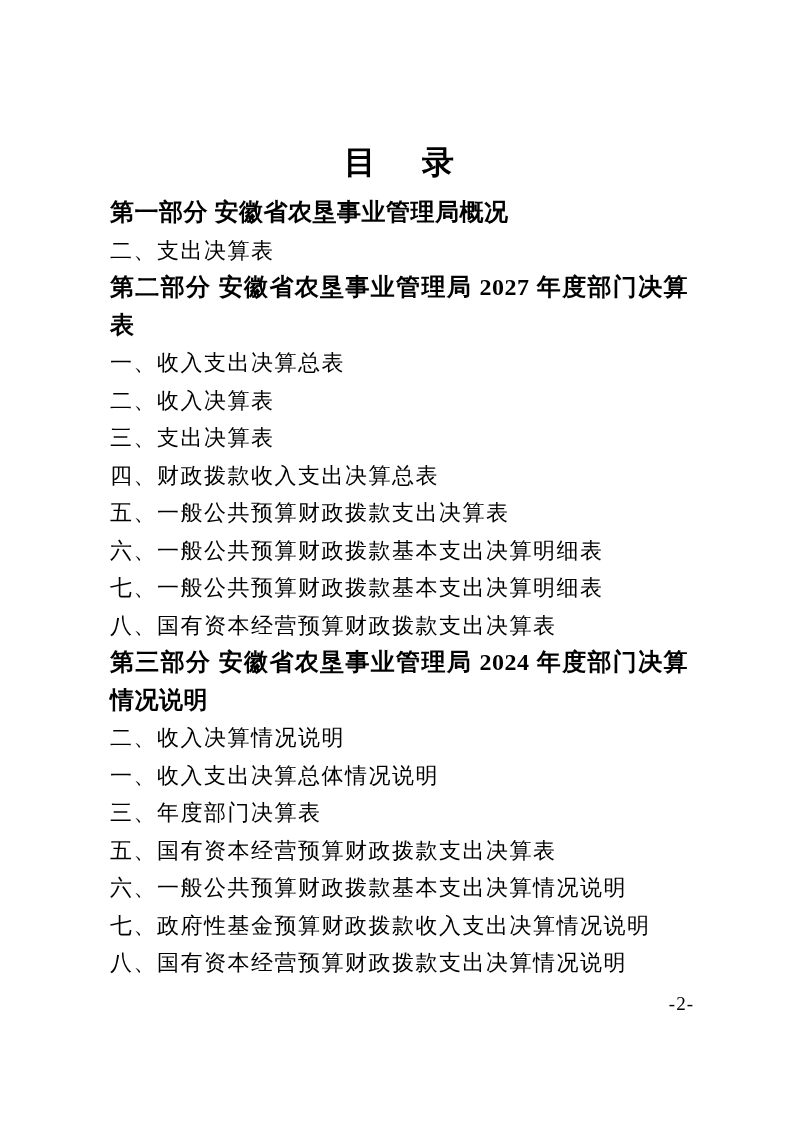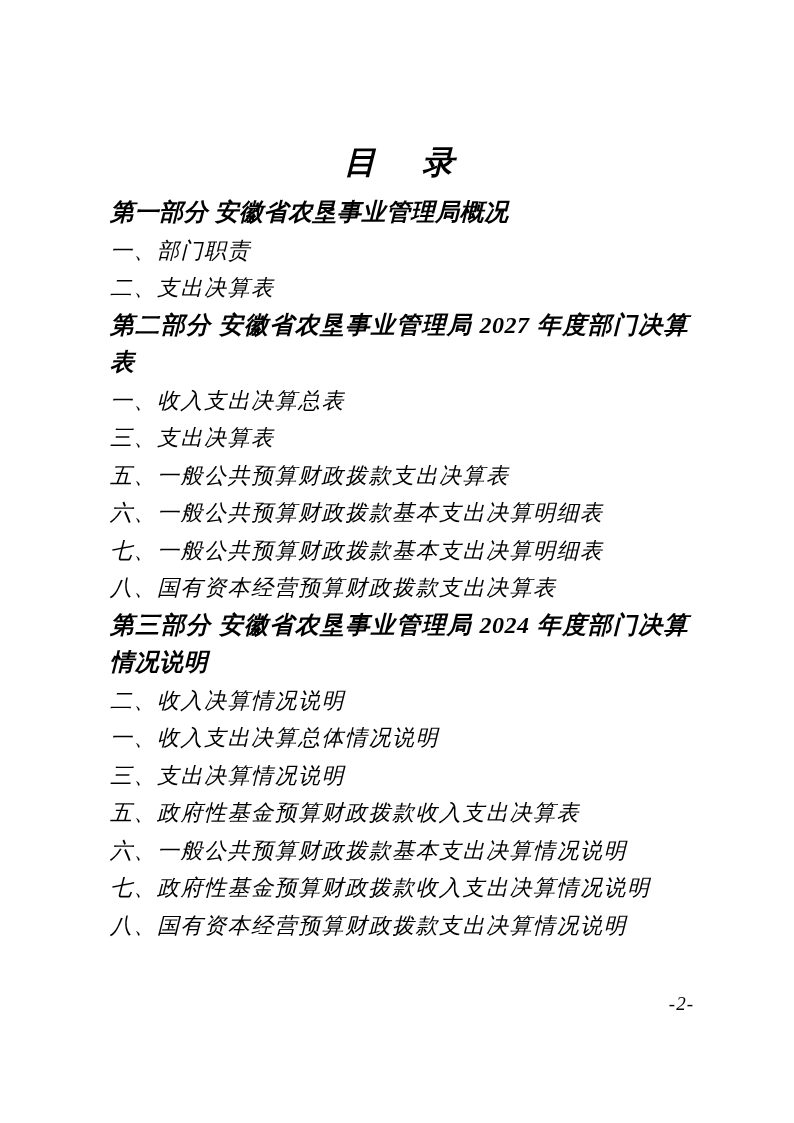--- a/index.html
+++ b/index.html
@@ -9,21 +9,20 @@
   }
   .page {
     position: relative;
     width: 794px;
     height: 1123px;
     background: #ffffff;
     color: #000000;
     font-family: "Liberation Serif", serif;
     overflow: hidden;
     box-sizing: border-box;
-    font-style: italic;
   }
   .content {
     position: absolute;
     left: 110px;
     top: 138px;
     width: 578px;
   }
   .doc-title {
     margin: 0 0 8px 0;
     font-size: 32px;
@@ -59,40 +58,41 @@
 </head>
 <body>
 
 <div class="page">
   <div class="content">
 
     <h1 class="doc-title">目　录</h1>
 
     <div class="toc-section">
       <div class="toc-heading">第一部分 安徽省农垦事业管理局概况</div>
-      <div class="toc-item">一、部门职责</div>
       <div class="toc-item">二、支出决算表</div>
     </div>
 
     <div class="toc-section">
       <div class="toc-heading">第二部分 安徽省农垦事业管理局 2027 年度部门决算表</div>
       <div class="toc-item">一、收入支出决算总表</div>
+      <div class="toc-item">二、收入决算表</div>
       <div class="toc-item">三、支出决算表</div>
+      <div class="toc-item">四、财政拨款收入支出决算总表</div>
       <div class="toc-item">五、一般公共预算财政拨款支出决算表</div>
       <div class="toc-item">六、一般公共预算财政拨款基本支出决算明细表</div>
       <div class="toc-item">七、一般公共预算财政拨款基本支出决算明细表</div>
       <div class="toc-item">八、国有资本经营预算财政拨款支出决算表</div>
     </div>
 
     <div class="toc-section">
       <div class="toc-heading">第三部分 安徽省农垦事业管理局 2024 年度部门决算情况说明</div>
       <div class="toc-item">二、收入决算情况说明</div>
       <div class="toc-item">一、收入支出决算总体情况说明</div>
-      <div class="toc-item">三、支出决算情况说明</div>
-      <div class="toc-item">五、政府性基金预算财政拨款收入支出决算表</div>
+      <div class="toc-item">三、年度部门决算表</div>
+      <div class="toc-item">五、国有资本经营预算财政拨款支出决算表</div>
       <div class="toc-item">六、一般公共预算财政拨款基本支出决算情况说明</div>
       <div class="toc-item">七、政府性基金预算财政拨款收入支出决算情况说明</div>
       <div class="toc-item">八、国有资本经营预算财政拨款支出决算情况说明</div>
     </div>
 
   </div>
 
   <div class="page-number">-2-</div>
 </div>
 

